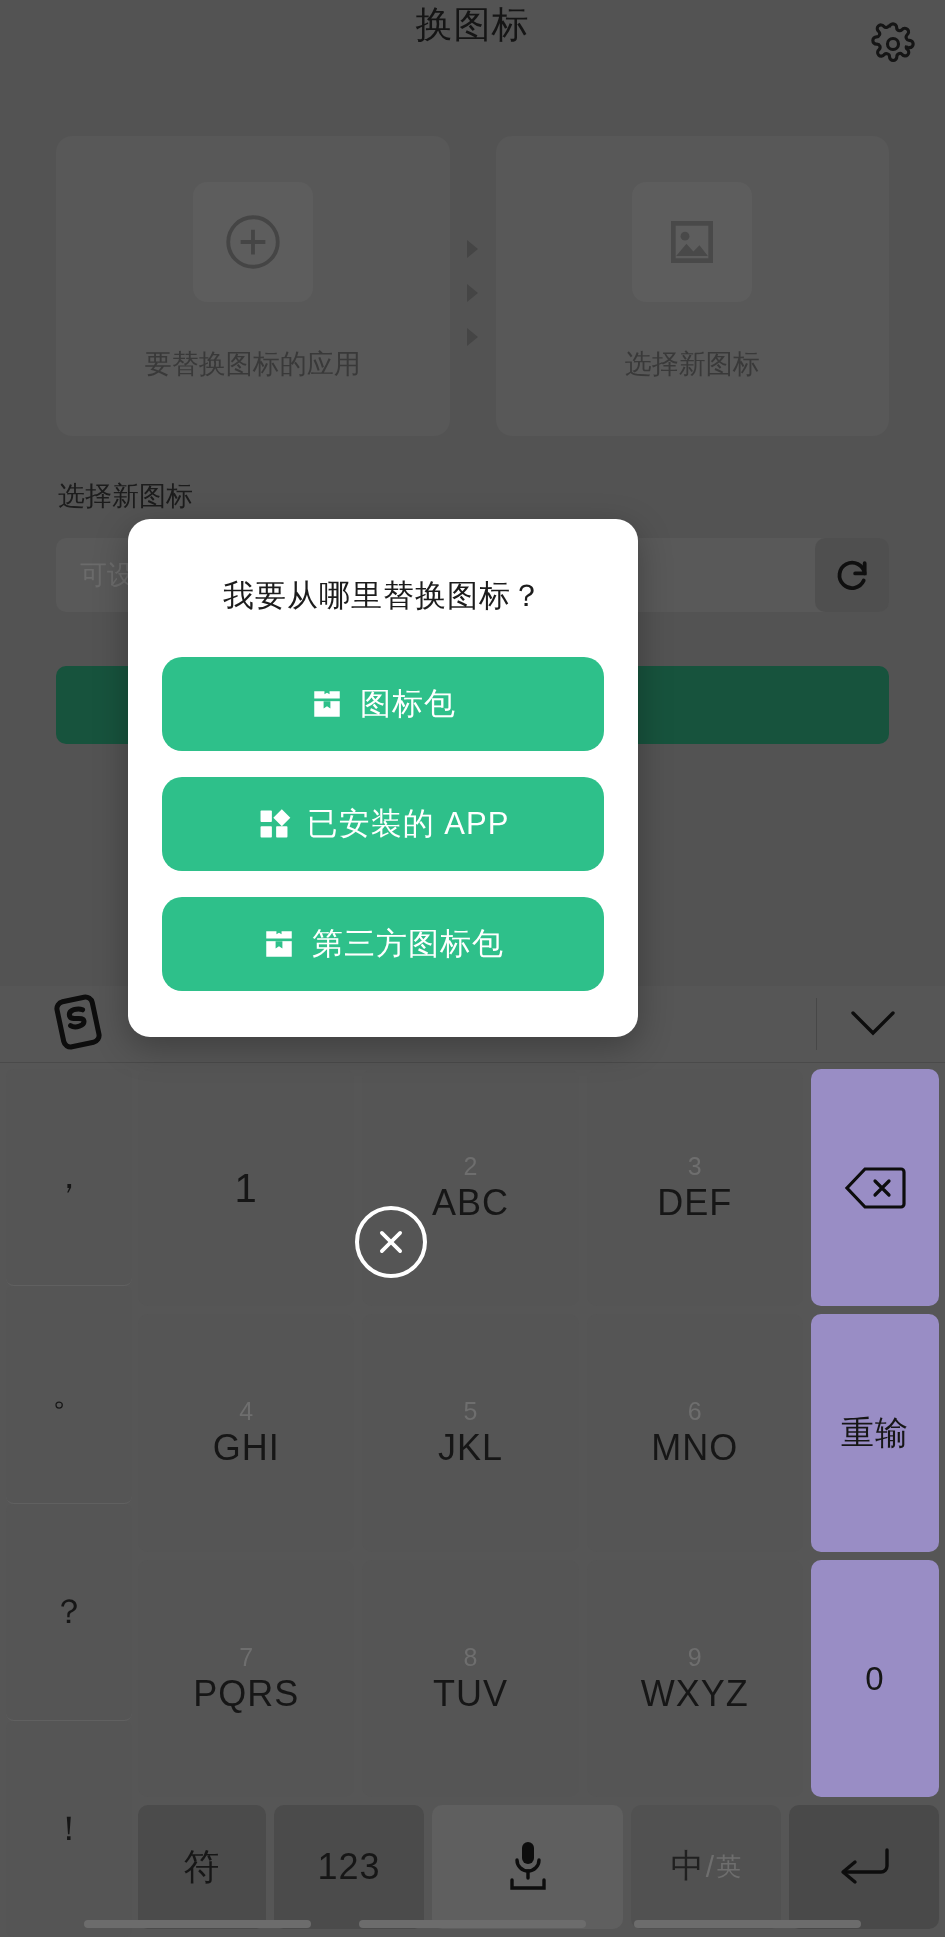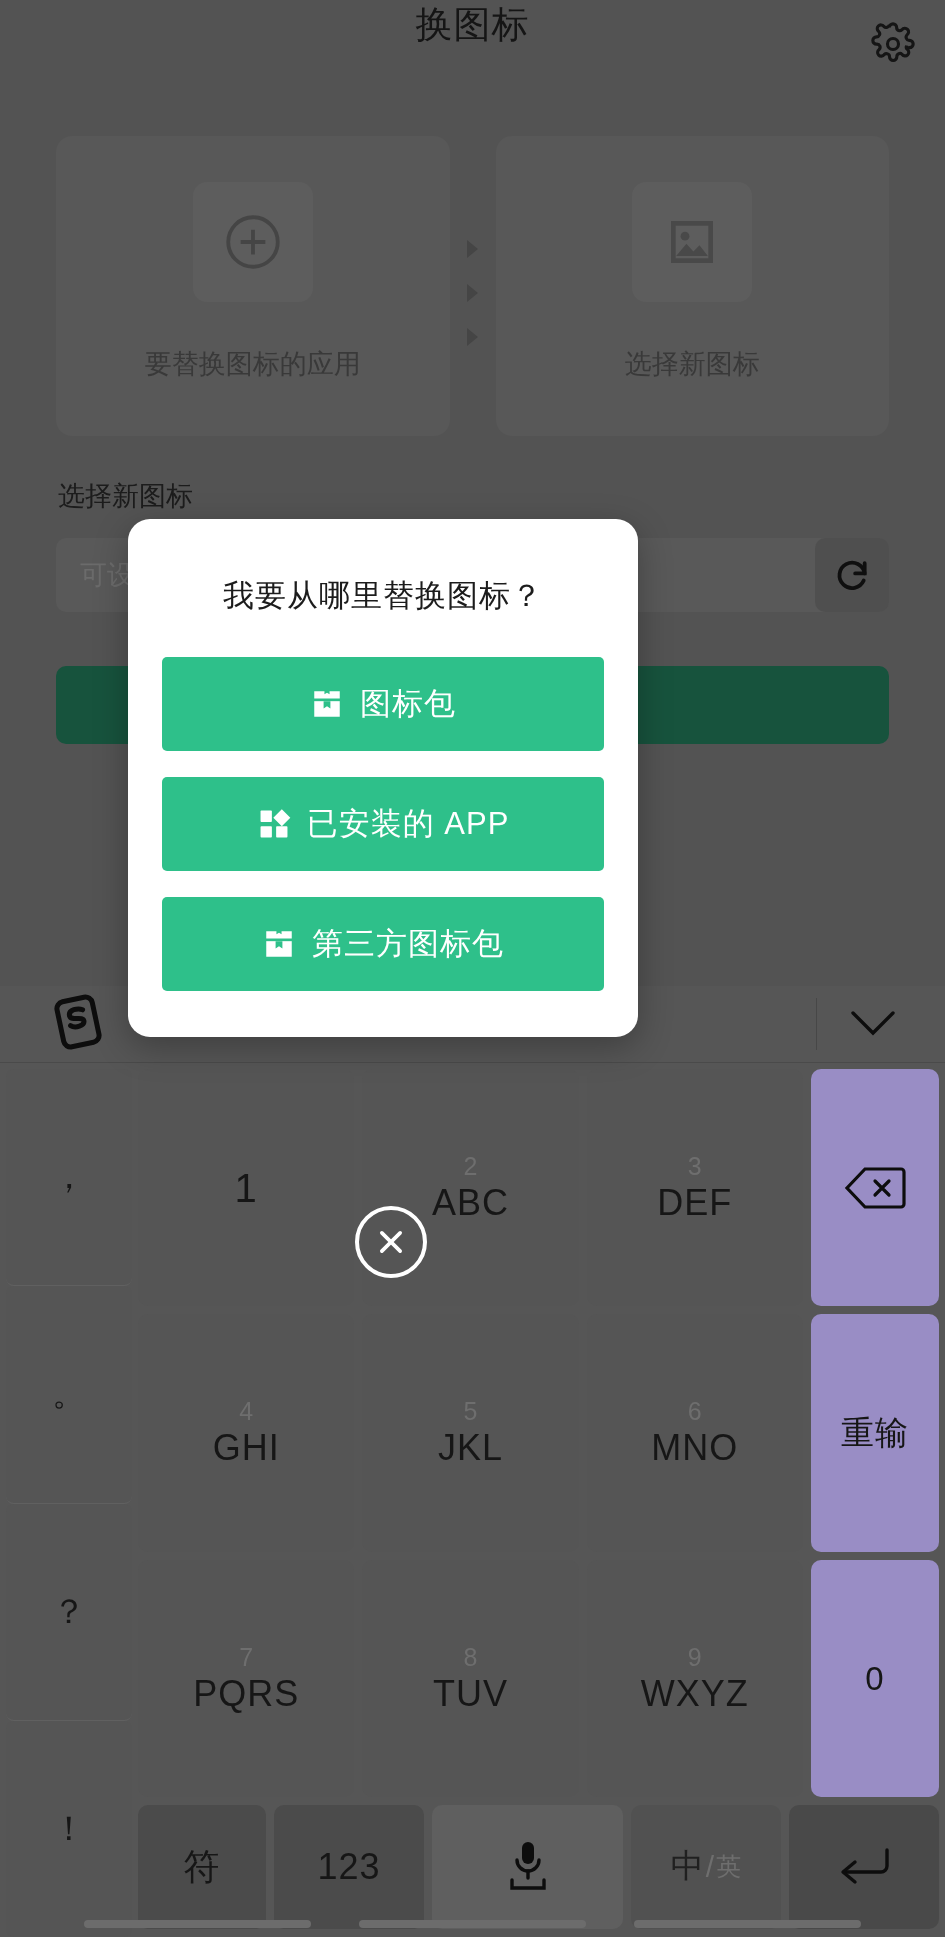--- a/index.html
+++ b/index.html
@@ -306,21 +306,21 @@
     padding: 52px 0 40px 0;
     letter-spacing: 1px;
   }
   .opt-btn {
     display: flex;
     align-items: center;
     justify-content: center;
     gap: 16px;
     height: 94px;
     background: #2ec08a;
-    border-radius: 5px;
+    border-radius: 20px;
     margin-bottom: 26px;
     color: #ffffff;
     font-size: 31px;
     letter-spacing: 1px;
     cursor: pointer;
     border: 0;
     width: 100%;
     font-family: inherit;
   }
   .opt-btn:last-child { margin-bottom: 12px; }

